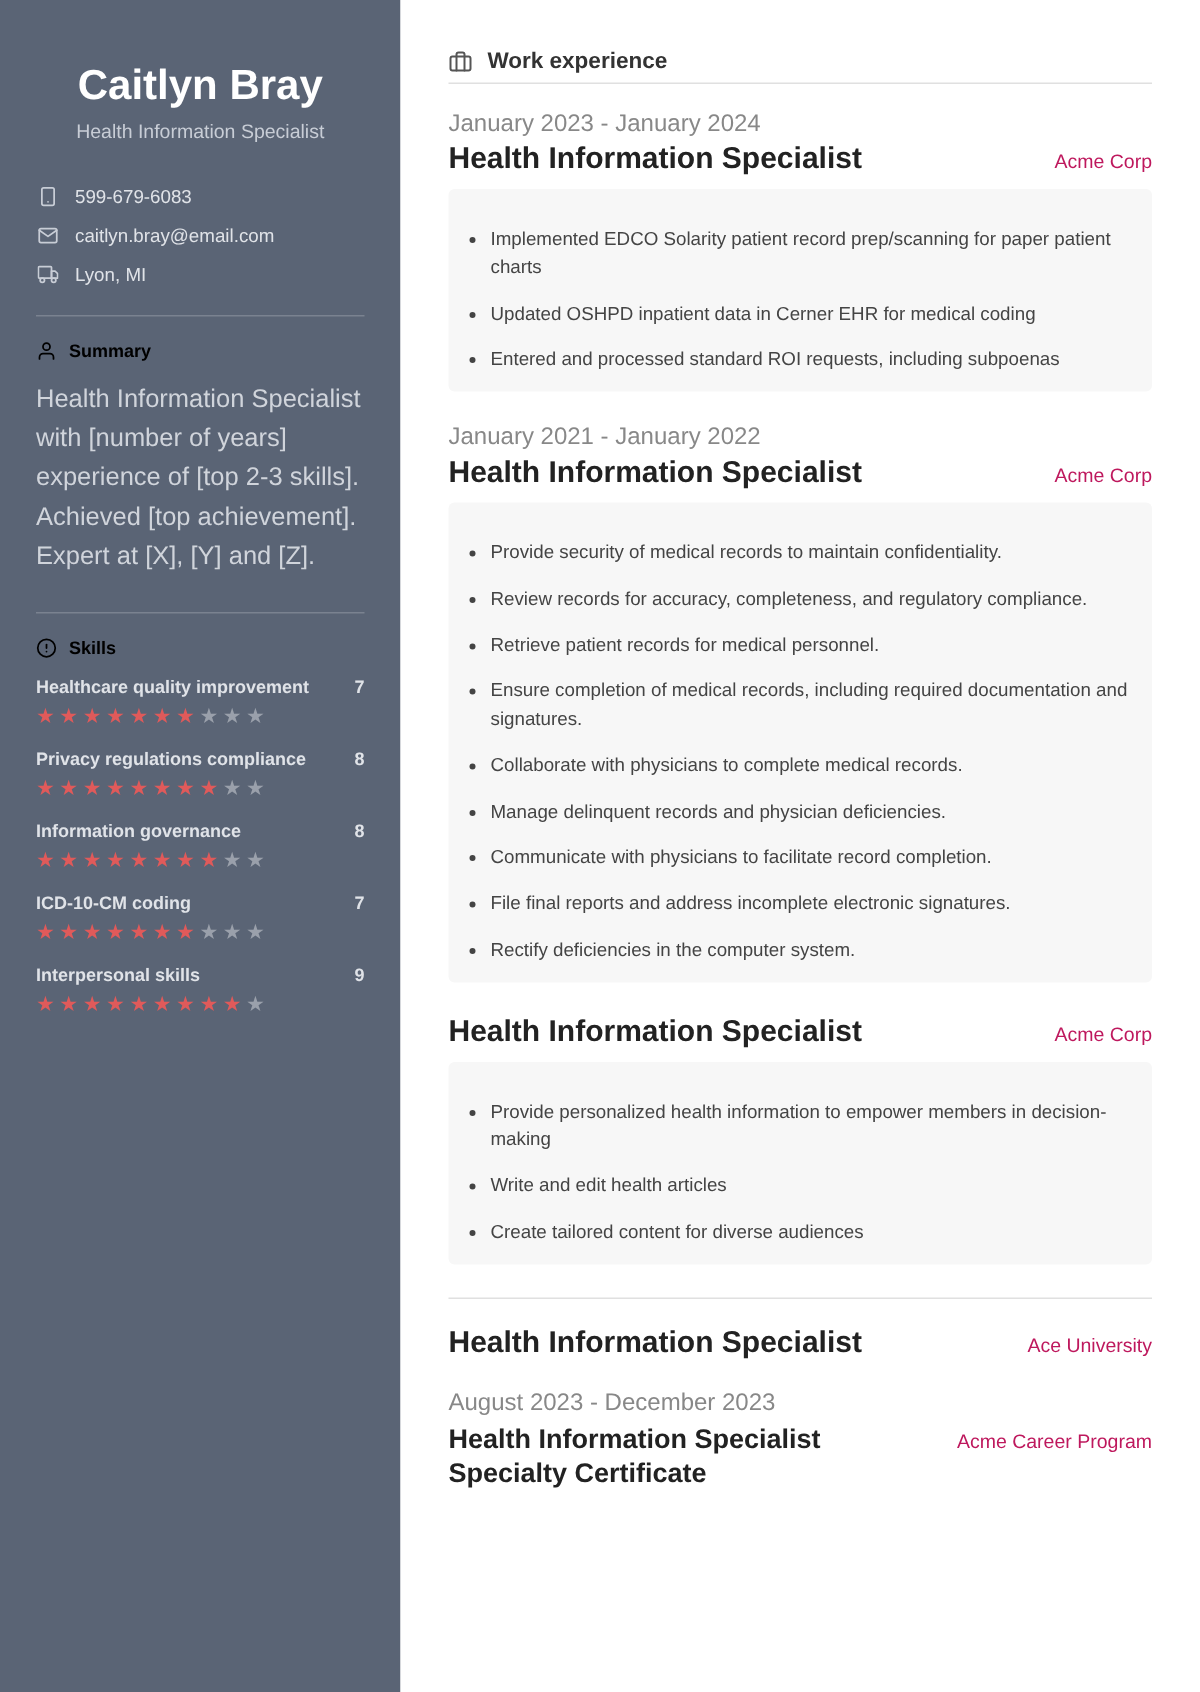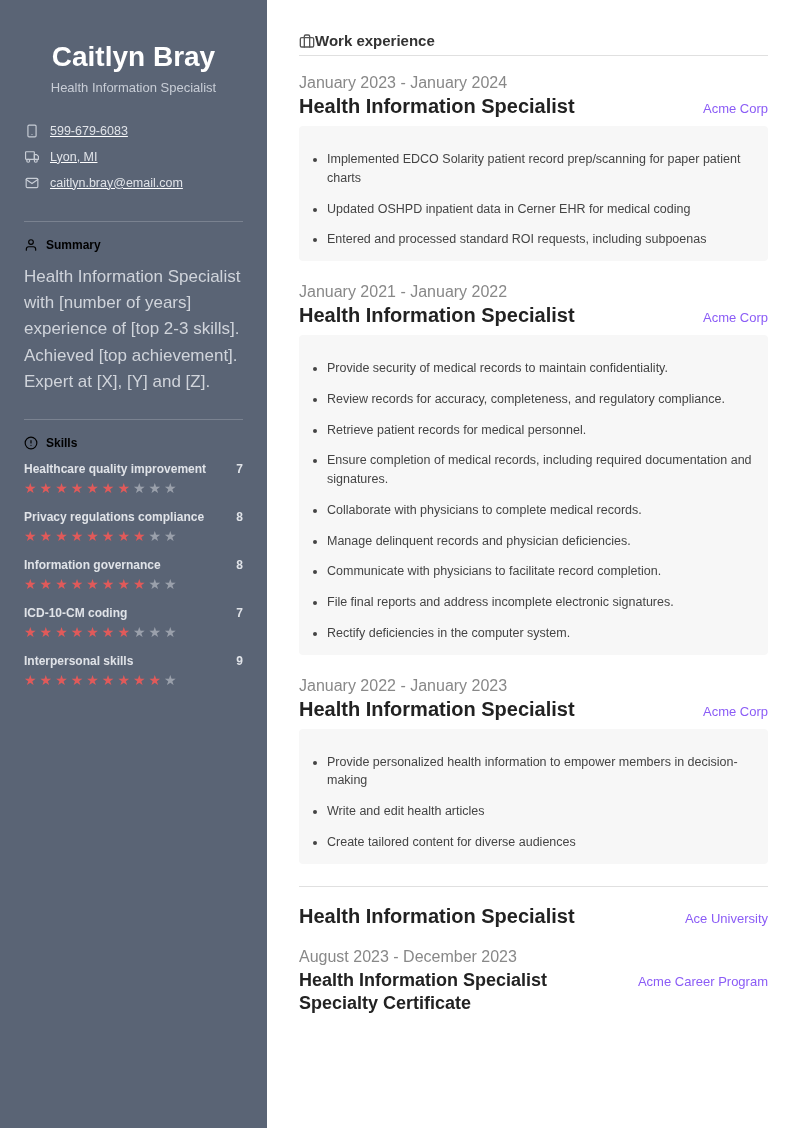--- a/index.html
+++ b/index.html
@@ -30,22 +30,21 @@
       margin-bottom: 6px;
     }
     .sidebar-title {
       font-size: 13px;
       text-align: center;
       color: #c8cdd6;
       margin-bottom: 28px;
     }
     .contact-list {
       list-style: none;
-      margin-bottom: 30px;
-      text-decoration: underline;
+      margin-bottom: 19px;
     }
     .contact-list li {
       display: flex;
       align-items: center;
       gap: 10px;
       margin-bottom: 10px;
       font-size: 12.5px;
       color: #e0e3e8;
     }
     .contact-icon {
@@ -115,21 +114,21 @@
     
     .main {
       flex: 1;
       padding: 24px 32px;
       background: #fff;
     }
 
     .main-section-header {
       display: flex;
       align-items: center;
-      gap: 0;
+      gap: 10px;
       margin-bottom: 6px;
       margin-top: 8px;
     }
     .main-section-title {
       font-size: 15px;
       font-weight: 700;
       color: #333;
     }
     .main-divider {
       border: none;
@@ -151,21 +150,21 @@
       align-items: baseline;
       margin-bottom: 8px;
     }
     .entry-title {
       font-size: 20px;
       font-weight: 700;
       color: #222;
     }
     .entry-company {
       font-size: 13px;
-      color: #8b5cf6;
+      color: #be185d;
       font-weight: 500;
     }
     .entry-bullets {
       background: #f7f7f7;
       border-radius: 4px;
       padding: 12px 16px;
       list-style: disc;
       padding-left: 28px;
     }
     .entry-bullets li {
@@ -205,36 +204,36 @@
         <svg width="14" height="14" viewBox="0 0 24 24" fill="none" stroke="currentColor" stroke-width="2" stroke-linecap="round" stroke-linejoin="round">
           <rect x="5" y="2" width="14" height="20" rx="2" ry="2"></rect>
           <line x1="12" y1="18" x2="12.01" y2="18"></line>
         </svg>
       </span>
       <span>599-679-6083</span>
     </li>
     <li>
       <span class="contact-icon">
         <svg width="14" height="14" viewBox="0 0 24 24" fill="none" stroke="currentColor" stroke-width="2" stroke-linecap="round" stroke-linejoin="round">
+          <path d="M4 4h16c1.1 0 2 .9 2 2v12c0 1.1-.9 2-2 2H4c-1.1 0-2-.9-2-2V6c0-1.1.9-2 2-2z"></path>
+          <polyline points="22,6 12,13 2,6"></polyline>
+        </svg>
+      </span>
+      <span>caitlyn.bray@email.com</span>
+    </li>
+    <li>
+      <span class="contact-icon">
+        <svg width="14" height="14" viewBox="0 0 24 24" fill="none" stroke="currentColor" stroke-width="2" stroke-linecap="round" stroke-linejoin="round">
           <rect x="1" y="3" width="15" height="13" rx="1"></rect>
           <polygon points="16 8 20 8 23 11 23 16 16 16 16 8"></polygon>
           <circle cx="5.5" cy="18.5" r="2.5"></circle>
           <circle cx="18.5" cy="18.5" r="2.5"></circle>
         </svg>
       </span>
       <span>Lyon, MI</span>
-    </li>
-    <li>
-      <span class="contact-icon">
-        <svg width="14" height="14" viewBox="0 0 24 24" fill="none" stroke="currentColor" stroke-width="2" stroke-linecap="round" stroke-linejoin="round">
-          <path d="M4 4h16c1.1 0 2 .9 2 2v12c0 1.1-.9 2-2 2H4c-1.1 0-2-.9-2-2V6c0-1.1.9-2 2-2z"></path>
-          <polyline points="22,6 12,13 2,6"></polyline>
-        </svg>
-      </span>
-      <span>caitlyn.bray@email.com</span>
     </li>
   </ul>
 
   <hr class="section-divider">
 
   <div class="sidebar-section-title">
     <svg width="14" height="14" viewBox="0 0 24 24" fill="none" stroke="currentColor" stroke-width="2" stroke-linecap="round" stroke-linejoin="round">
       <path d="M20 21v-2a4 4 0 0 0-4-4H8a4 4 0 0 0-4 4v2"></path>
       <circle cx="12" cy="7" r="4"></circle>
     </svg>
@@ -383,21 +382,20 @@
           <li>Retrieve patient records for medical personnel.</li>
           <li>Ensure completion of medical records, including required documentation and signatures.</li>
           <li>Collaborate with physicians to complete medical records.</li>
           <li>Manage delinquent records and physician deficiencies.</li>
           <li>Communicate with physicians to facilitate record completion.</li>
           <li>File final reports and address incomplete electronic signatures.</li>
           <li>Rectify deficiencies in the computer system.</li>
         </ul>
       </div>
       <div class="work-entry">
-        <div class="entry-date">January 2022 - January 2023</div>
         <div class="entry-header">
           <span class="entry-title">Health Information Specialist</span>
           <span class="entry-company">Acme Corp</span>
         </div>
         <ul class="entry-bullets">
           <li>Provide personalized health information to empower members in decision-making</li>
           <li>Write and edit health articles</li>
           <li>Create tailored content for diverse audiences</li>
         </ul>
       </div>

